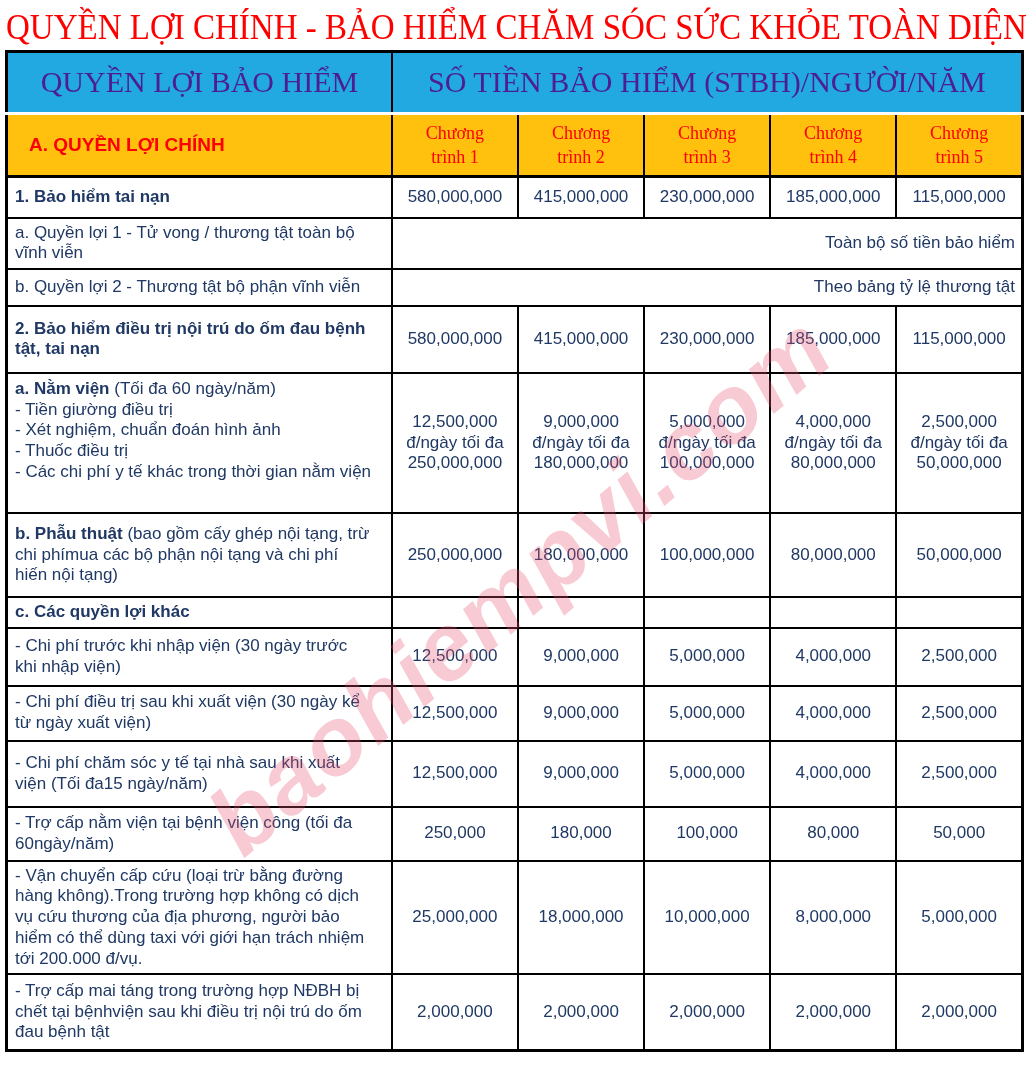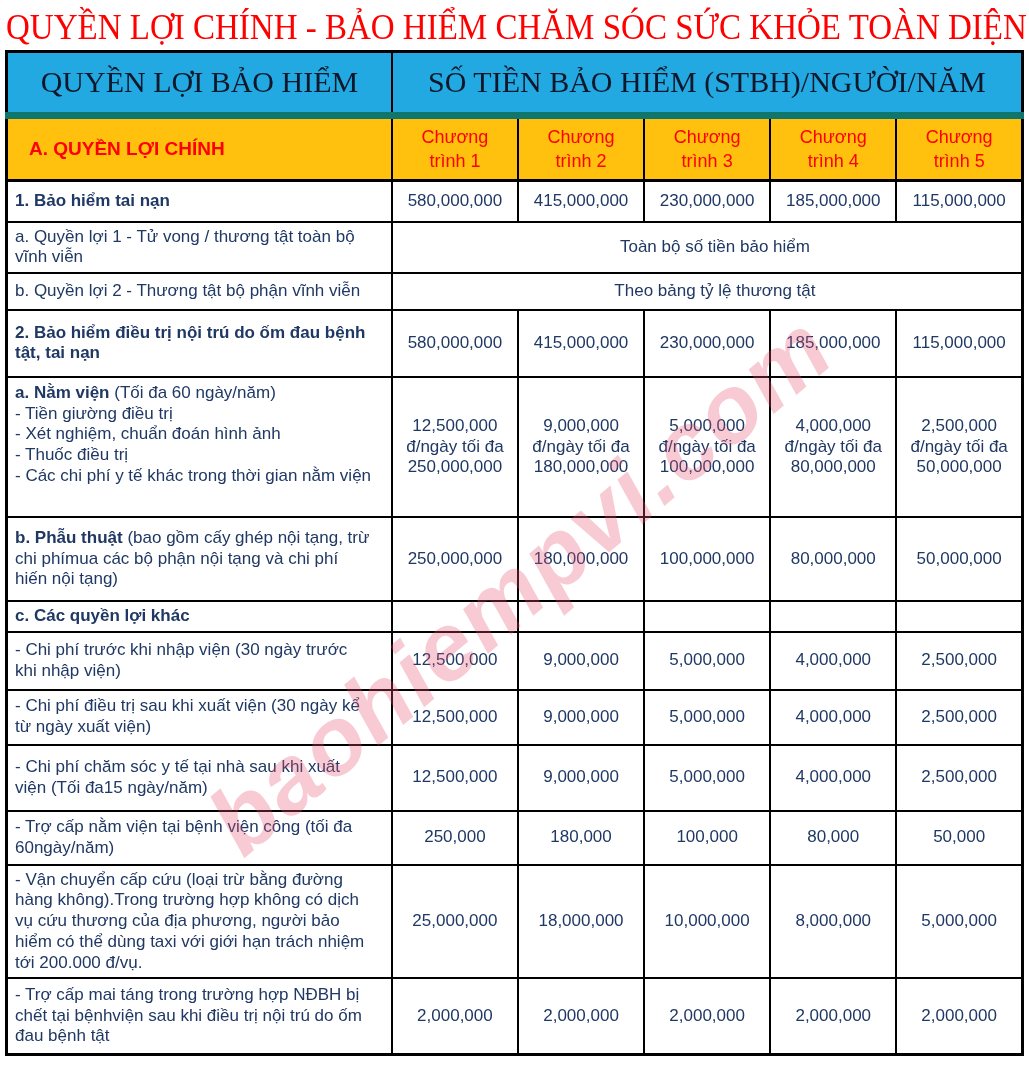--- a/index.html
+++ b/index.html
@@ -34,27 +34,27 @@
     border:2px solid #000;
     padding:2px 6px;
     color:#1f3864;
     font-size:17px;
     line-height:1.22;
     overflow:hidden;
   }
   
   tr.head-row th{
     background:#22a9e1;
-    color:#0f172a;
+    color:#4c1d95;
     font-family:"Liberation Serif",serif;
     font-weight:normal;
     font-size:30px;
     text-align:center;
     height:55px;
-    border-bottom:7px solid #0f766e;
+    border-bottom:1px solid #0f766e;
   }
   
   tr.section-row td{
     background:#ffc10e;
     color:#ff0000;
     border-top:3px solid #fff;
     height:56px;
   }
   td.sec-label{
     font-weight:bold;
@@ -63,37 +63,37 @@
     vertical-align:middle;
     padding-left:21px;
   }
   td.prog{
     text-align:center;
     vertical-align:middle;
     font-size:18px;
     font-weight:normal;
     padding:2px 0;
   }
-  td.prog span{display:inline-block;max-width:76px;line-height:1.35;}
+  td.prog span{display:inline-block;max-width:76px;line-height:1.35;font-family:Liberation Serif, serif;}
   
   tbody tr:first-child td{border-top:3px solid #000;}
   td.lbl{
     text-align:left;
     vertical-align:middle;
     padding:4px 18px 4px 7px;
   }
   td.lbl .b{font-weight:bold;}
   td.lbl.top{vertical-align:top;padding-top:5px;}
   td.val{
     text-align:center;
     vertical-align:middle;
     white-space:pre-line;
   }
   td.merged{
-    text-align:center;
+    text-align:right;
     vertical-align:middle;
     padding-left:22px;
   }
   .lines{white-space:pre-line;}
   
   .watermark{
     position:absolute;
     left:110px;top:530px;
     width:820px;
     text-align:center;

